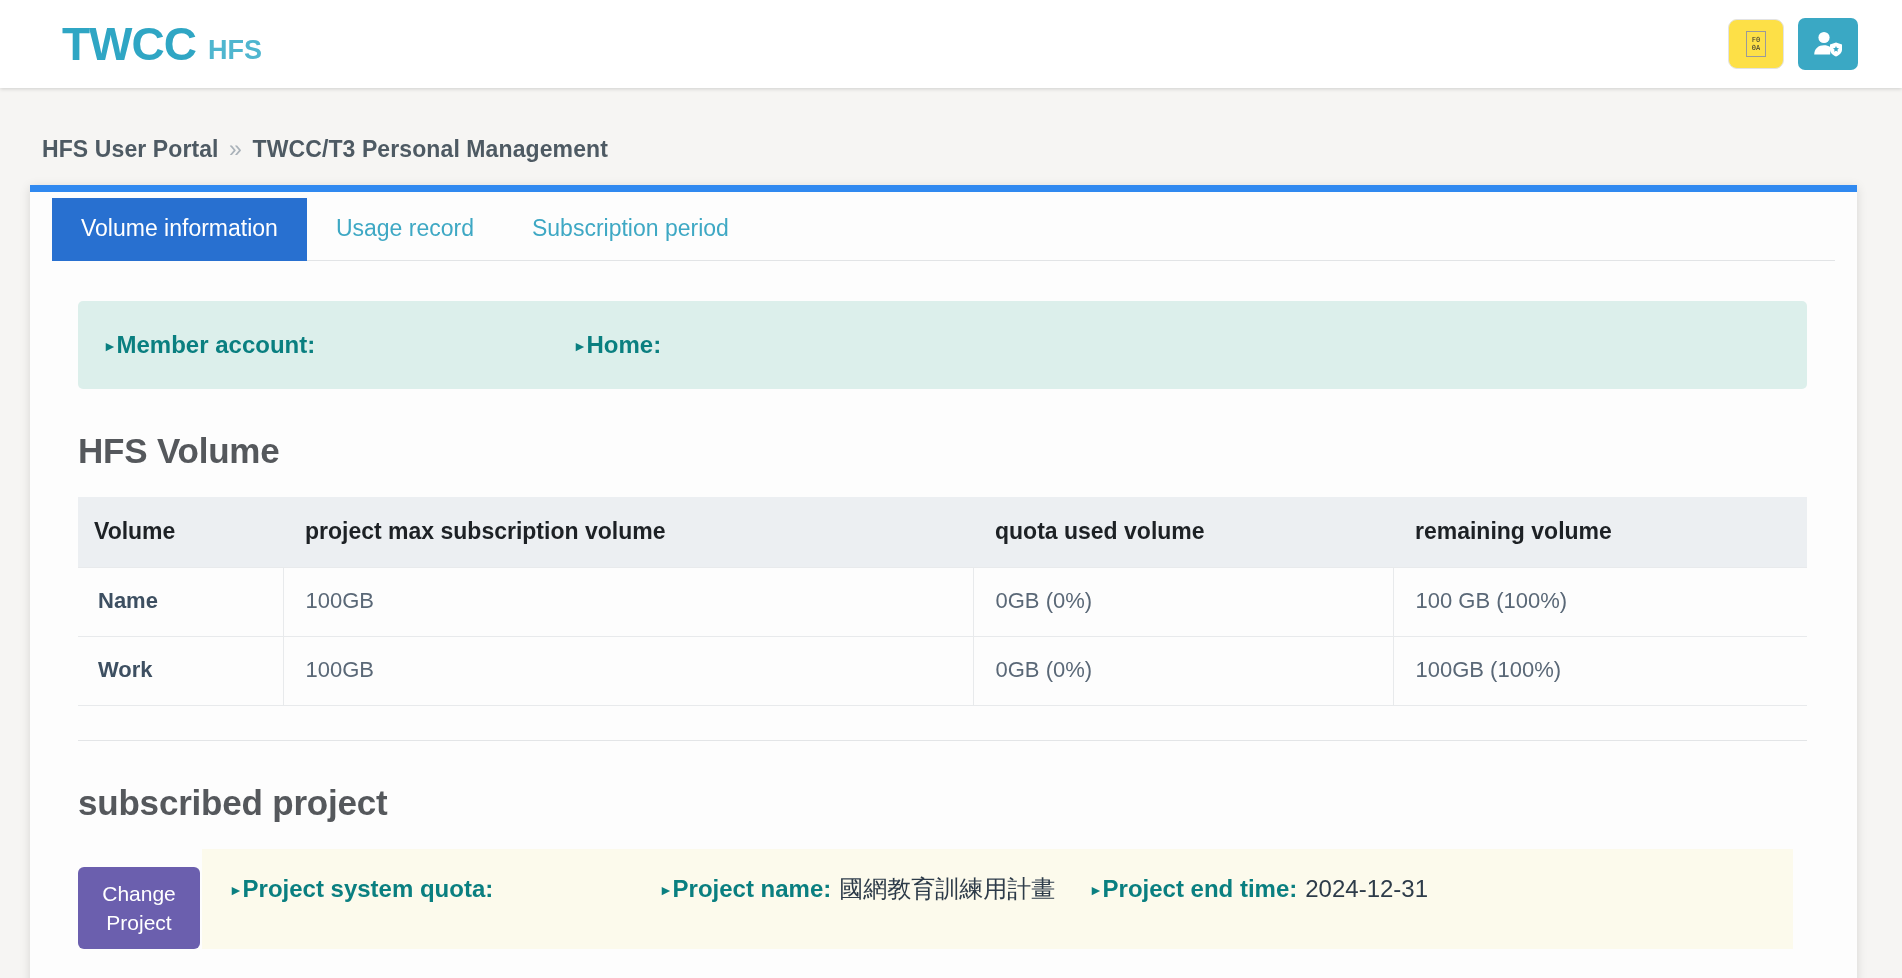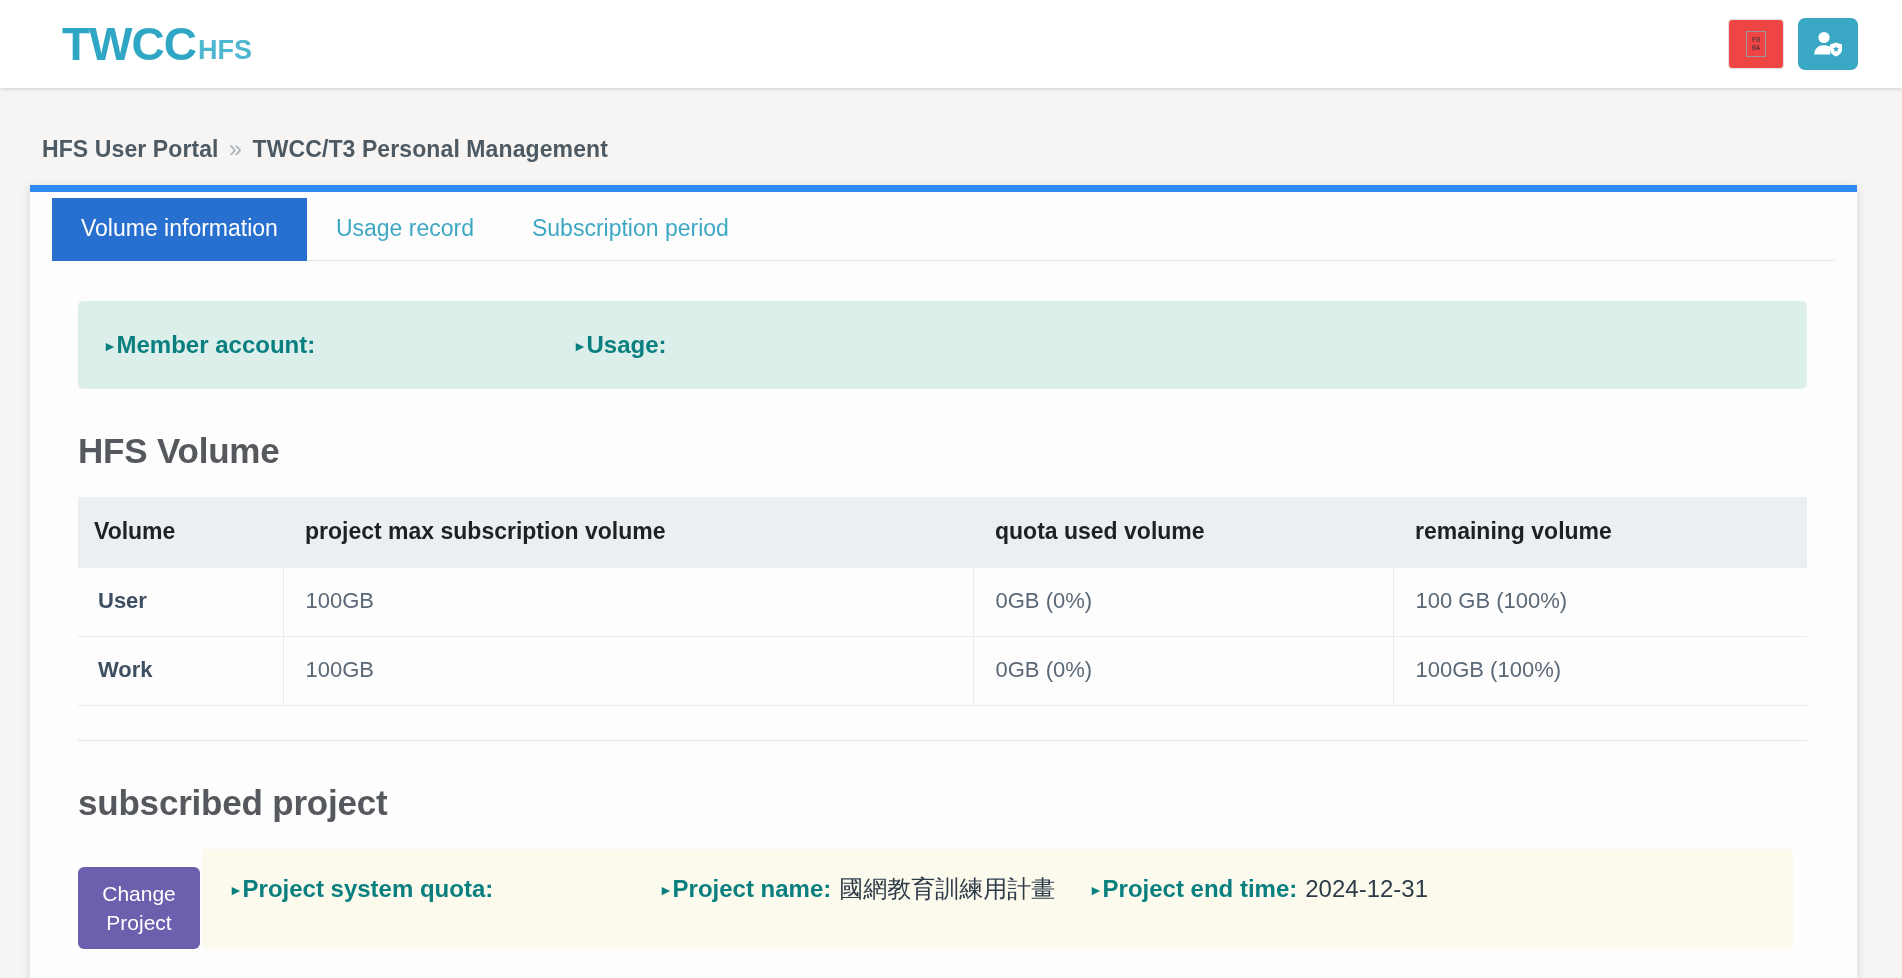--- a/index.html
+++ b/index.html
@@ -16,43 +16,43 @@
     position: relative;
     height: 88px;
     background: #ffffff;
     display: flex;
     align-items: center;
     justify-content: space-between;
     padding: 0 44px 0 62px;
     box-shadow: 0 1px 4px rgba(0,0,0,0.16);
     z-index: 5;
   }
-  .logo-wrap { display: flex; align-items: flex-end; gap: 2px; user-select: none; }
+  .logo-wrap { display: flex; align-items: flex-end; gap: 12px; user-select: none; }
   .logo-main {
     font-size: 46px;
     font-weight: 700;
     letter-spacing: -1px;
     color: #2fa6c4;
     line-height: 1;
     font-family: "Liberation Sans", sans-serif;
   }
   .logo-sub {
     font-size: 27px;
     font-weight: 700;
     color: #4fb6cf;
     line-height: 1;
     padding-bottom: 3px;
     letter-spacing: 0px;
   }
   .topbar-actions { display: flex; align-items: center; gap: 14px; }
   .icon-btn-outline {
     width: 56px; height: 50px;
     border: 1px solid #e3e3e3;
-    border-radius: 4px;
-    background: #ef4444;
+    border-radius: 9px;
+    background: #fde047;
     display: flex; align-items: center; justify-content: center;
     cursor: pointer;
   }
   .tofu {
     width: 20px; height: 26px;
     border: 1px solid #9a9a9a;
     display: flex; flex-direction: column;
     align-items: center; justify-content: center;
     font-family: "DejaVu Sans Mono", monospace;
     font-size: 7px;
@@ -274,39 +274,39 @@
     </div>
 
     <div class="member-bar">
       <div class="member-field acct">
         <span class="tri">▸</span>
         <span>Member account:</span>
         <span></span>
       </div>
       <div class="member-field">
         <span class="tri">▸</span>
-        <span>Usage:</span>
+        <span>Home:</span>
         <span></span>
       </div>
     </div>
 
     <div class="section-title">HFS Volume</div>
 
     <table class="vol">
       <thead>
         <tr>
           <th class="col-vol">Volume</th>
           <th class="col-max">project max subscription volume</th>
           <th class="col-used">quota used volume</th>
           <th>remaining volume</th>
         </tr>
       </thead>
       <tbody>
         <tr>
-          <td>User</td>
+          <td>Name</td>
           <td>100GB</td>
           <td>0GB (0%)</td>
           <td>100 GB (100%)</td>
         </tr>
         <tr>
           <td>Work</td>
           <td>100GB</td>
           <td>0GB (0%)</td>
           <td>100GB (100%)</td>
         </tr>

